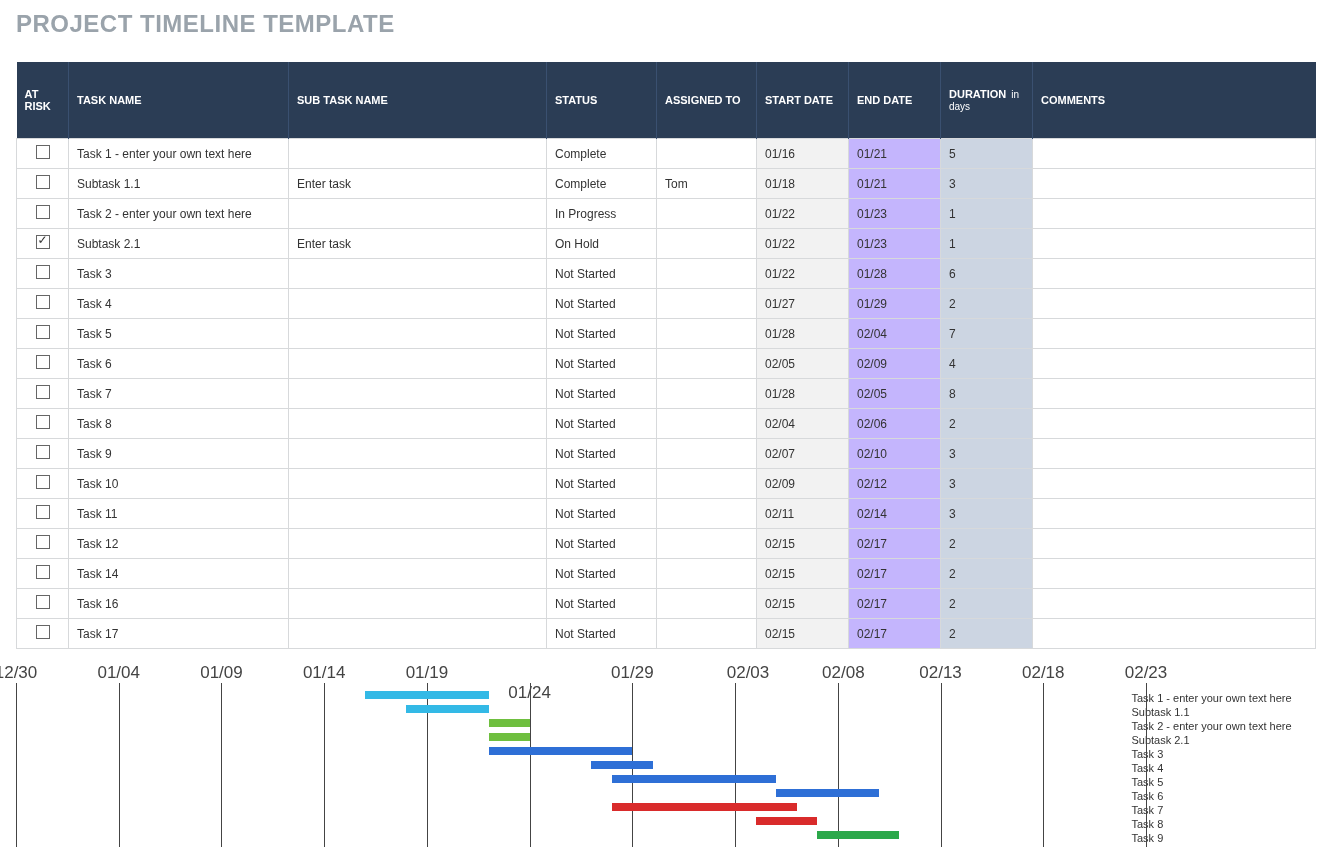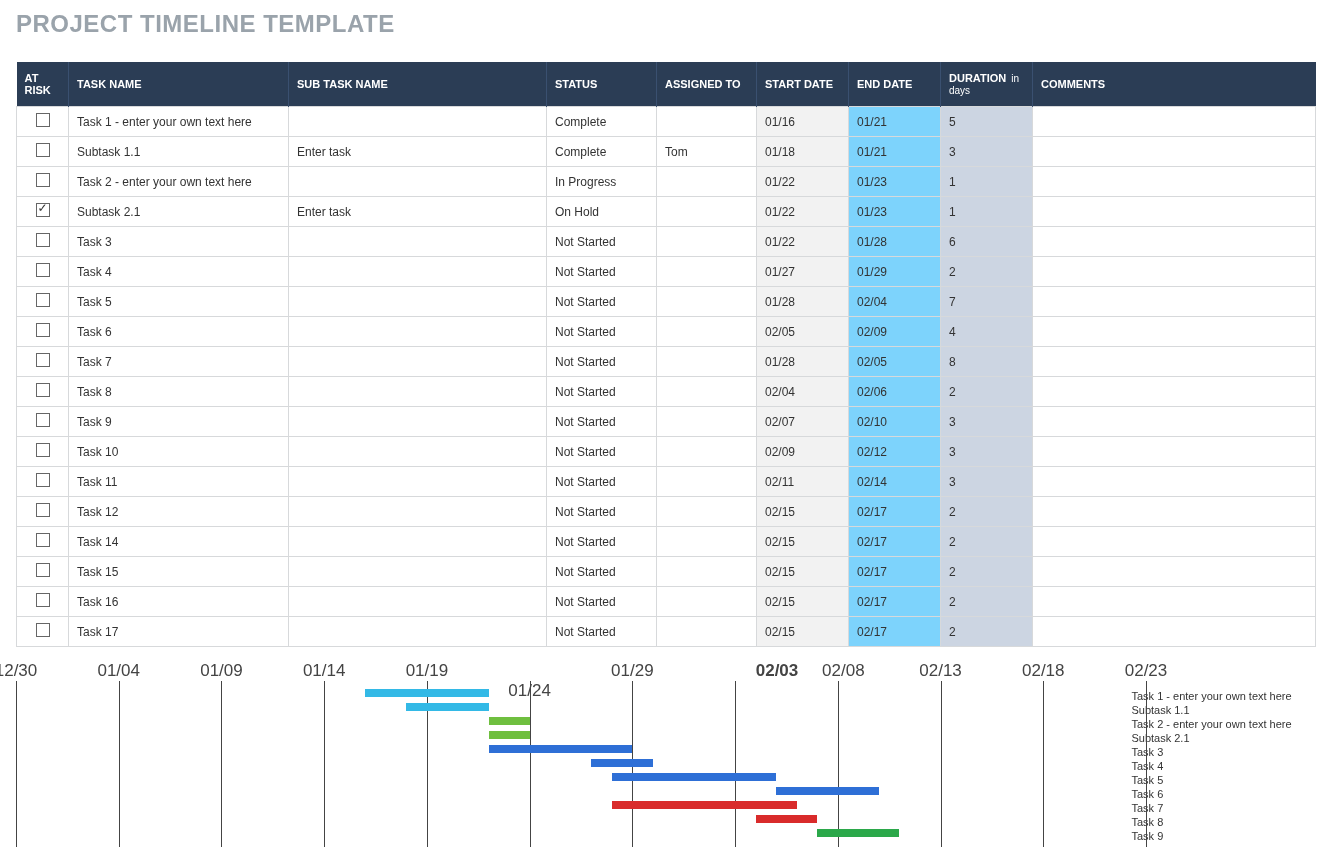--- a/index.html
+++ b/index.html
@@ -19,39 +19,39 @@
   }
   table.main {
     width: 1300px;
     border-collapse: collapse;
     font-size: 12px;
   }
   table.main th {
     background: #2b3d55;
     color: #fff;
     text-align: left;
-    padding: 10px 8px;
+    padding: 26px 8px;
     font-weight: 700;
     font-size: 11px;
     border-right: 1px solid #3a5070;
   }
   table.main th:last-child { border-right: none; }
   table.main td {
     border: 1px solid #d7d9db;
     padding: 6px 8px;
     height: 26px;
     vertical-align: middle;
   }
   .col-risk    { width: 52px; text-align: center; }
   .col-task    { width: 220px; }
   .col-subtask { width: 258px; }
   .col-status  { width: 110px; }
   .col-assign  { width: 100px; }
   .col-start   { width: 92px; background:#f2f2f2; }
-  .col-end     { width: 92px; background:#7dd3fc; }
+  .col-end     { width: 92px; background:#c4b5fd; }
   .col-dur     { width: 92px; background:#ccd5e2; text-align:left; padding-left:12px; }
   .col-comm    { width: auto; }
   th.col-start, th.col-end, th.col-dur, th.col-comm { background:#44566f; }
   th.col-dur small { font-weight: 400; font-size: 10px; margin-left:2px; }
   .chk {
     display:inline-block; width:14px; height:14px;
     border:1px solid #666; background:#fff; position:relative;
   }
   .chk.checked::after {
     content:"✓"; position:absolute; top:-3px; left:1px;
@@ -259,31 +259,20 @@
         <td class="col-status">Not Started</td>
         <td class="col-assign"></td>
         <td class="col-start">02/15</td>
         <td class="col-end">02/17</td>
         <td class="col-dur">2</td>
         <td class="col-comm"></td>
       </tr>
       <tr>
         <td class="col-risk"><span class="chk"></span></td>
         <td class="col-task">Task 14</td>
-        <td class="col-subtask"></td>
-        <td class="col-status">Not Started</td>
-        <td class="col-assign"></td>
-        <td class="col-start">02/15</td>
-        <td class="col-end">02/17</td>
-        <td class="col-dur">2</td>
-        <td class="col-comm"></td>
-      </tr>
-      <tr>
-        <td class="col-risk"><span class="chk"></span></td>
-        <td class="col-task">Task 15</td>
         <td class="col-subtask"></td>
         <td class="col-status">Not Started</td>
         <td class="col-assign"></td>
         <td class="col-start">02/15</td>
         <td class="col-end">02/17</td>
         <td class="col-dur">2</td>
         <td class="col-comm"></td>
       </tr>
       <tr>
         <td class="col-risk"><span class="chk"></span></td>
@@ -321,21 +310,21 @@
         <div class="glabel" style="left: 205.455px;">01/09</div>
         <div class="gline" style="left: 308.182px;"></div>
         <div class="glabel" style="left: 308.182px;">01/14</div>
         <div class="gline" style="left: 410.909px;"></div>
         <div class="glabel" style="left: 410.909px;">01/19</div>
         <div class="gline" style="left: 513.636px;"></div>
         <div class="glabel" style="left: 513.636px; margin-top: 20px;">01/24</div>
         <div class="gline" style="left: 616.364px;"></div>
         <div class="glabel" style="left: 616.364px;">01/29</div>
         <div class="gline" style="left: 719.091px;"></div>
-        <div class="glabel" style="left: 761px; font-weight: bold;">02/03</div>
+        <div class="glabel" style="left: 732px;">02/03</div>
         <div class="gline" style="left: 821.818px;"></div>
         <div class="glabel" style="left: 821.818px; padding-left: 11px;">02/08</div>
         <div class="gline" style="left: 924.545px;"></div>
         <div class="glabel" style="left: 924.545px;">02/13</div>
         <div class="gline" style="left: 1027.27px;"></div>
         <div class="glabel" style="left: 1027.27px;">02/18</div>
         <div class="gline" style="left: 1130px;"></div>
         <div class="glabel" style="left: 1130px;">02/23</div>
       </div>
     <div class="bars" id="gbars">

